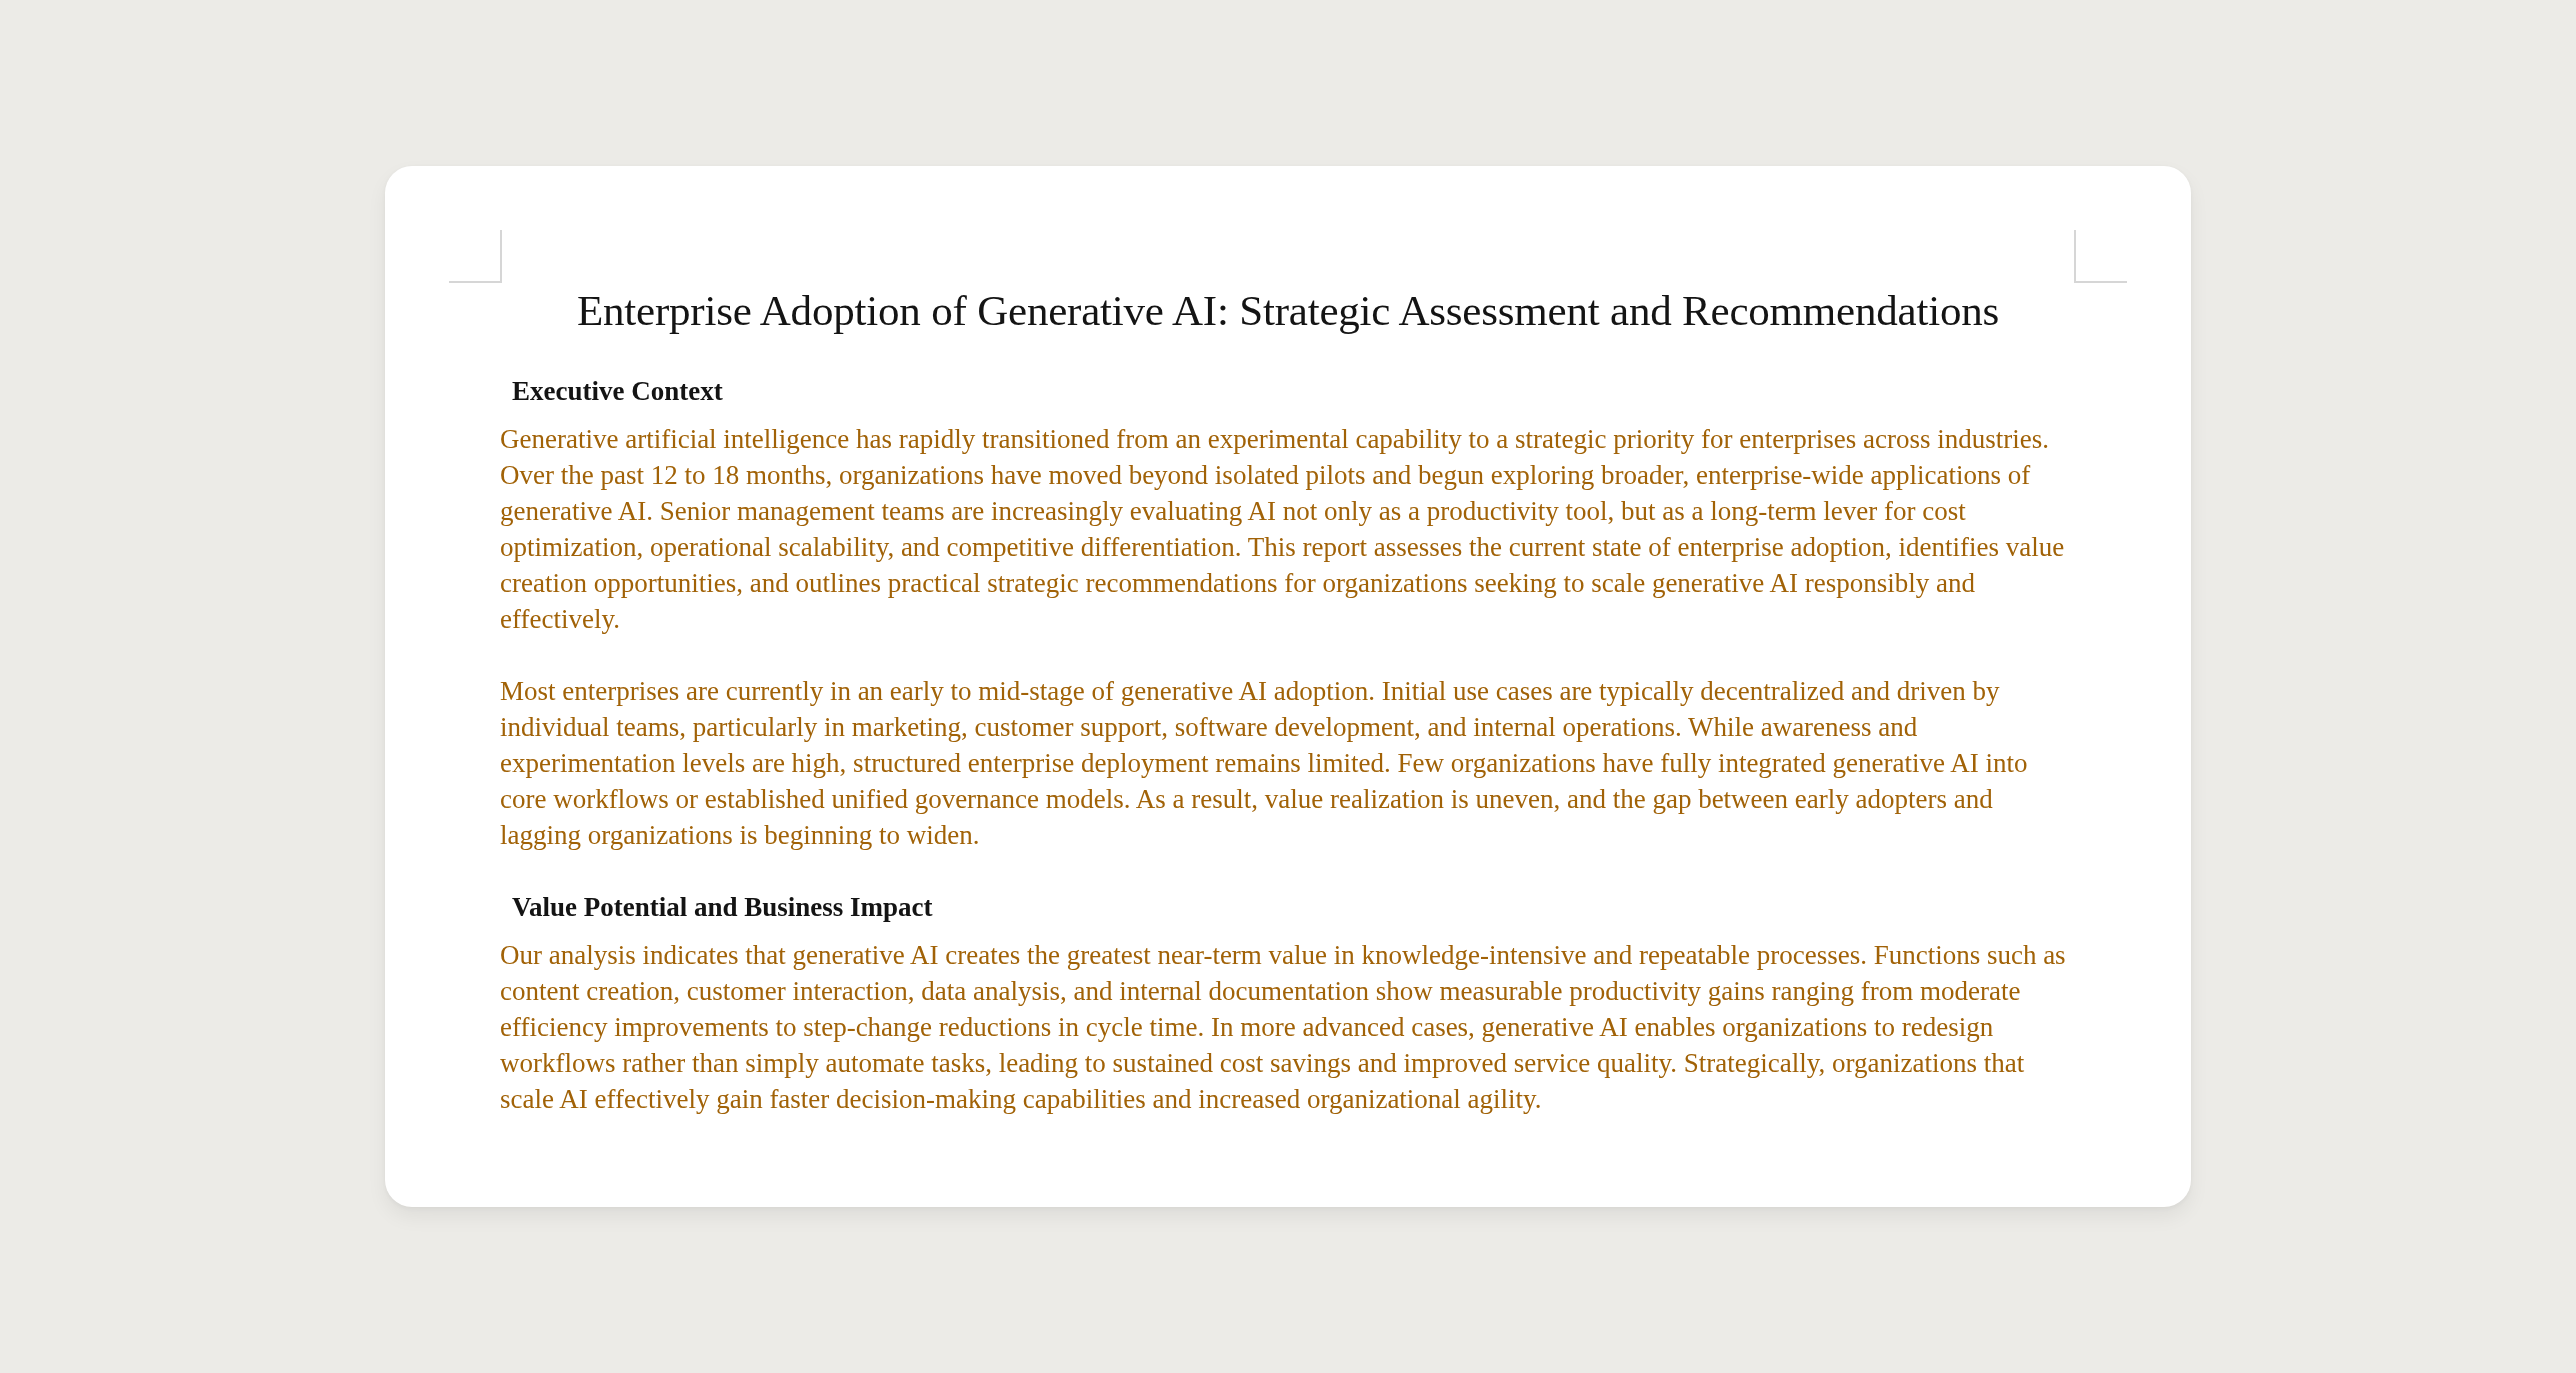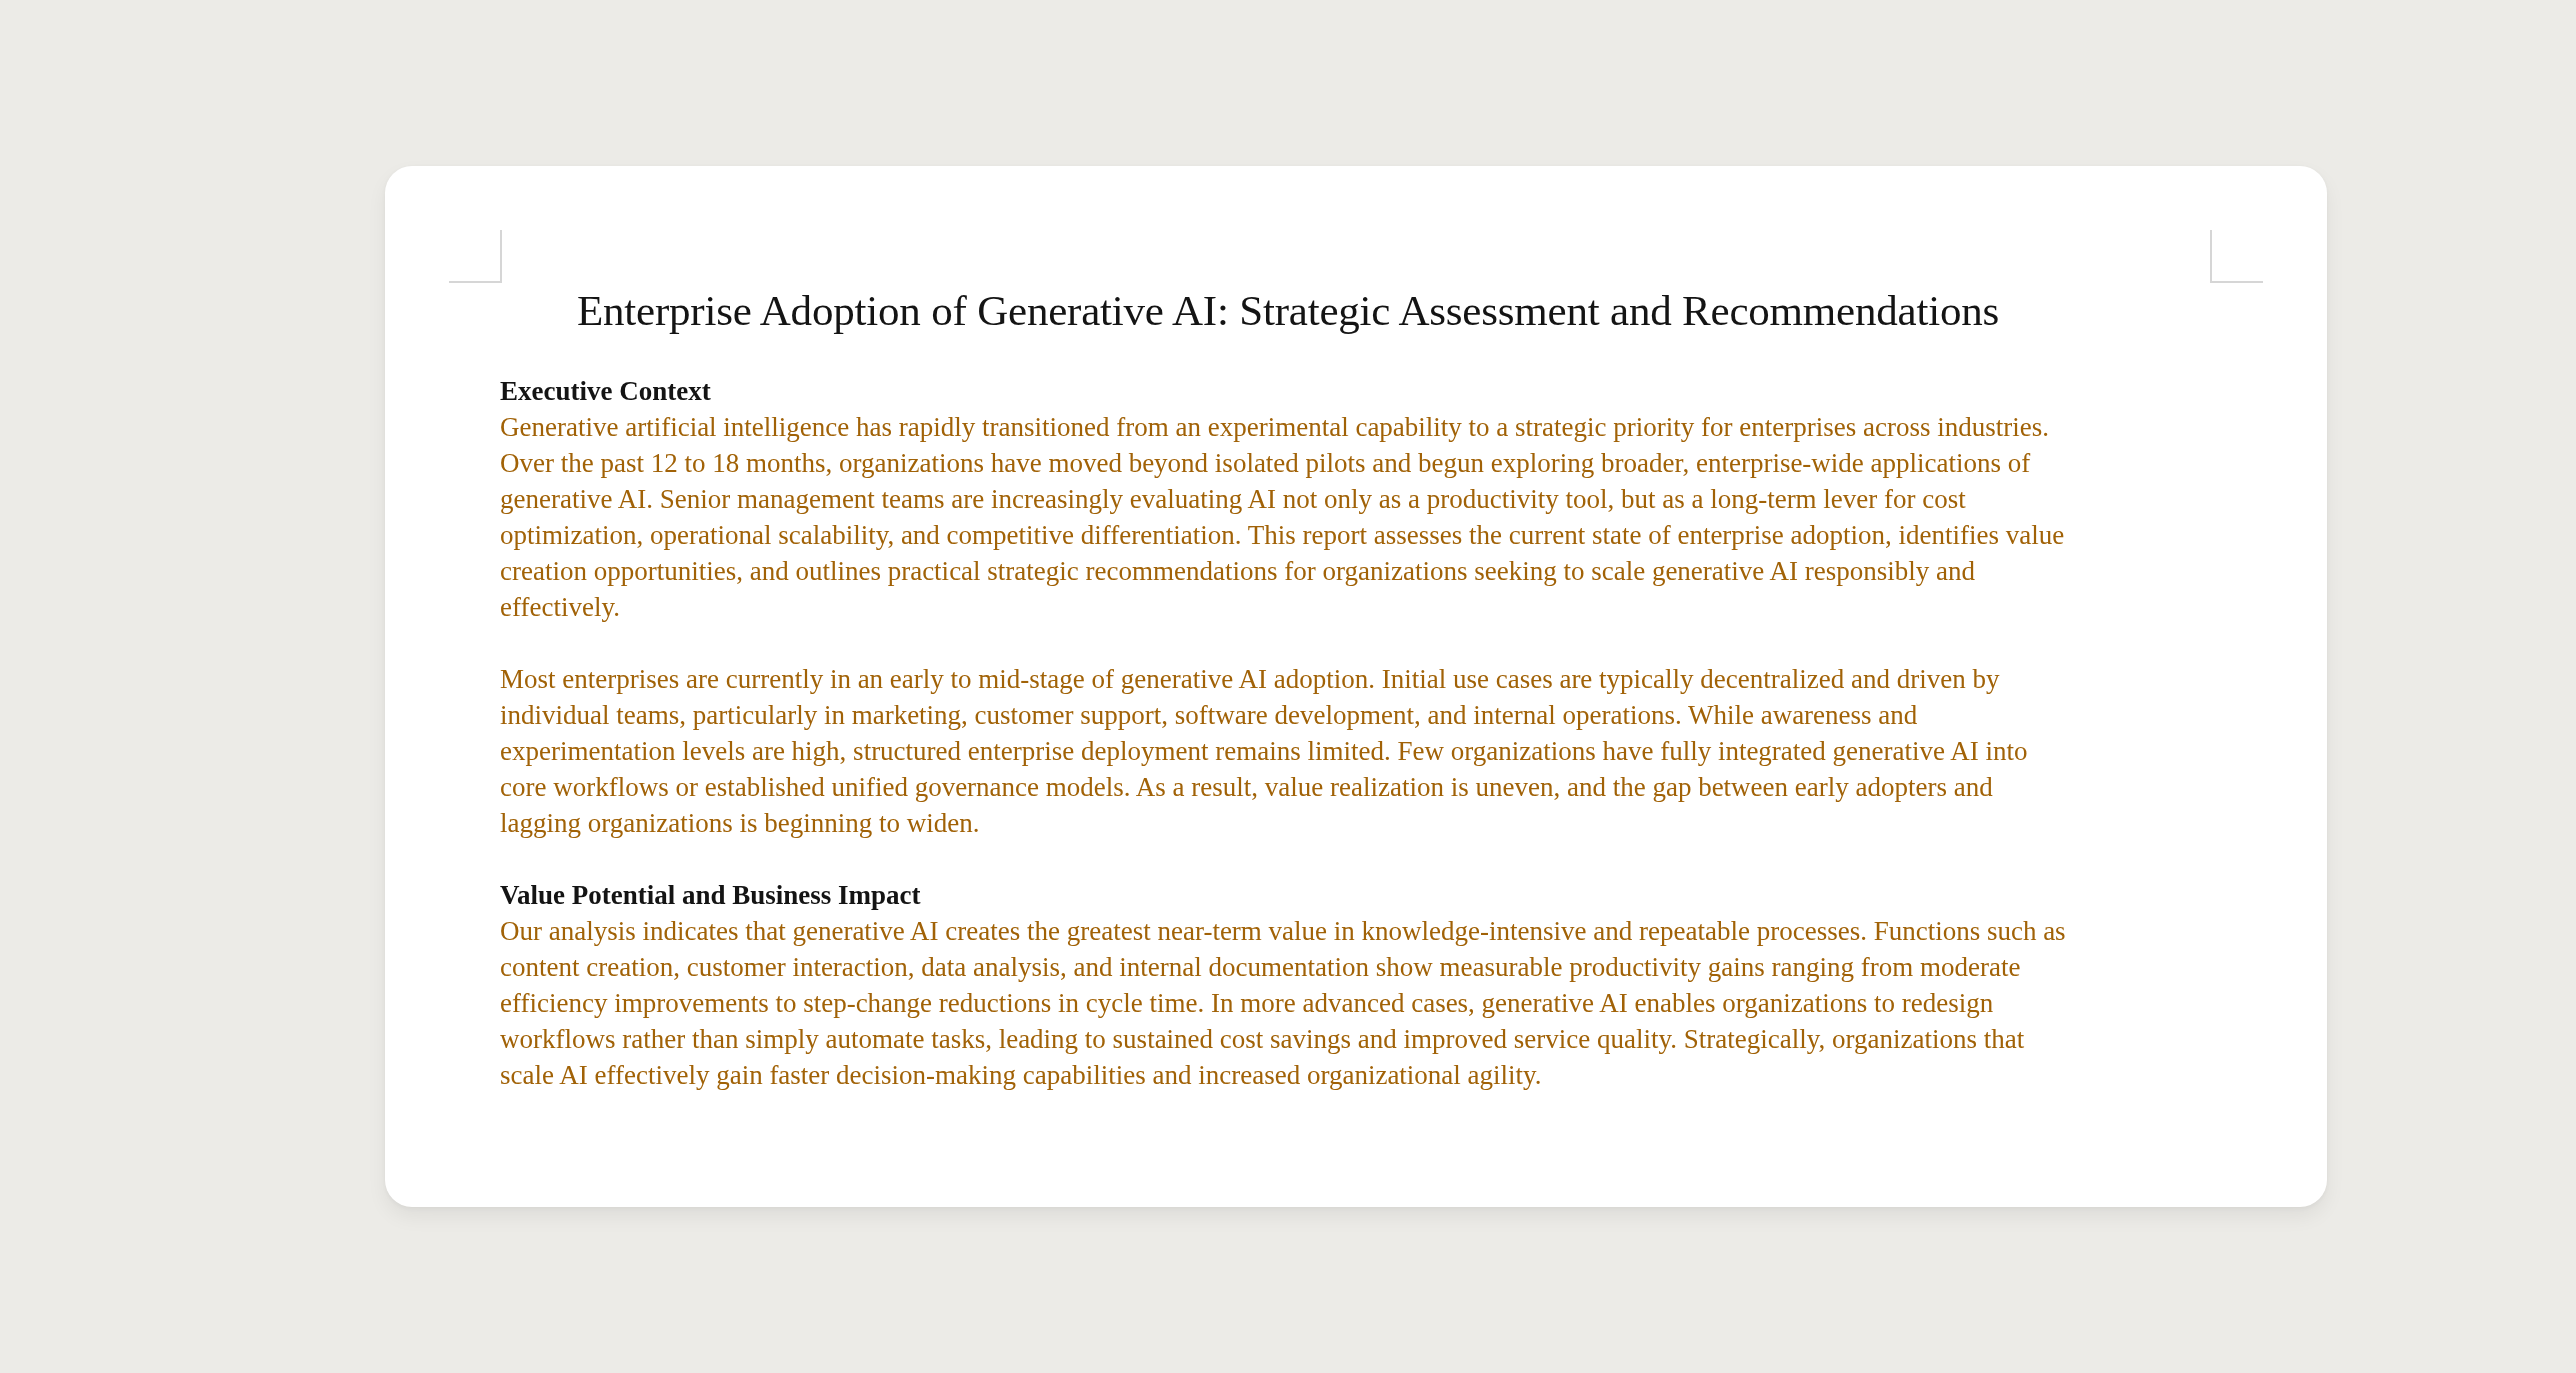--- a/index.html
+++ b/index.html
@@ -12,21 +12,21 @@
       background: #ecebe7;
       position: relative;
       overflow: hidden;
       font-family: "DejaVu Serif", "Liberation Serif", serif;
       color: #1c1c1c;
     }
     .card {
       position: absolute;
       left: 385px;
       top: 166px;
-      width: 1942px;
+      width: 1806px;
       height: 1041px;
       background: #ffffff;
       border-radius: 27px;
       box-shadow: 0 9.4px 20px rgba(0,0,0,0.06), 0 1.3px 4px rgba(0,0,0,0.04);
     }
     .corner {
       position: absolute;
       width: 51px;
       height: 51px;
       border-color: #d6d6d6;
@@ -62,21 +62,21 @@
       color: #141414;
       white-space: nowrap;
     }
     .section {
       margin-top: 35px;
     }
     .section + .section {
       margin-top: 36px;
     }
     .section-heading {
-      margin: 0;
+      margin: 12px;
       font-family: "Liberation Serif", "DejaVu Serif", serif;
       font-weight: bold;
       font-size: 27px;
       line-height: 36px;
       color: #141414;
     }
     .section-body {
       margin: 0;
       font-family: "Liberation Serif", "DejaVu Serif", serif;
       font-size: 27px;

